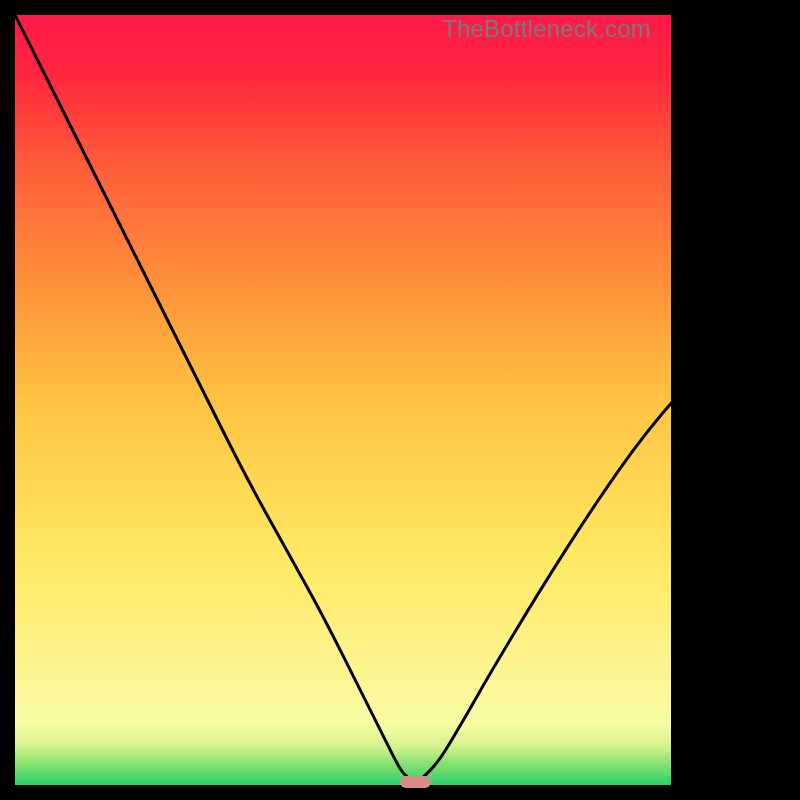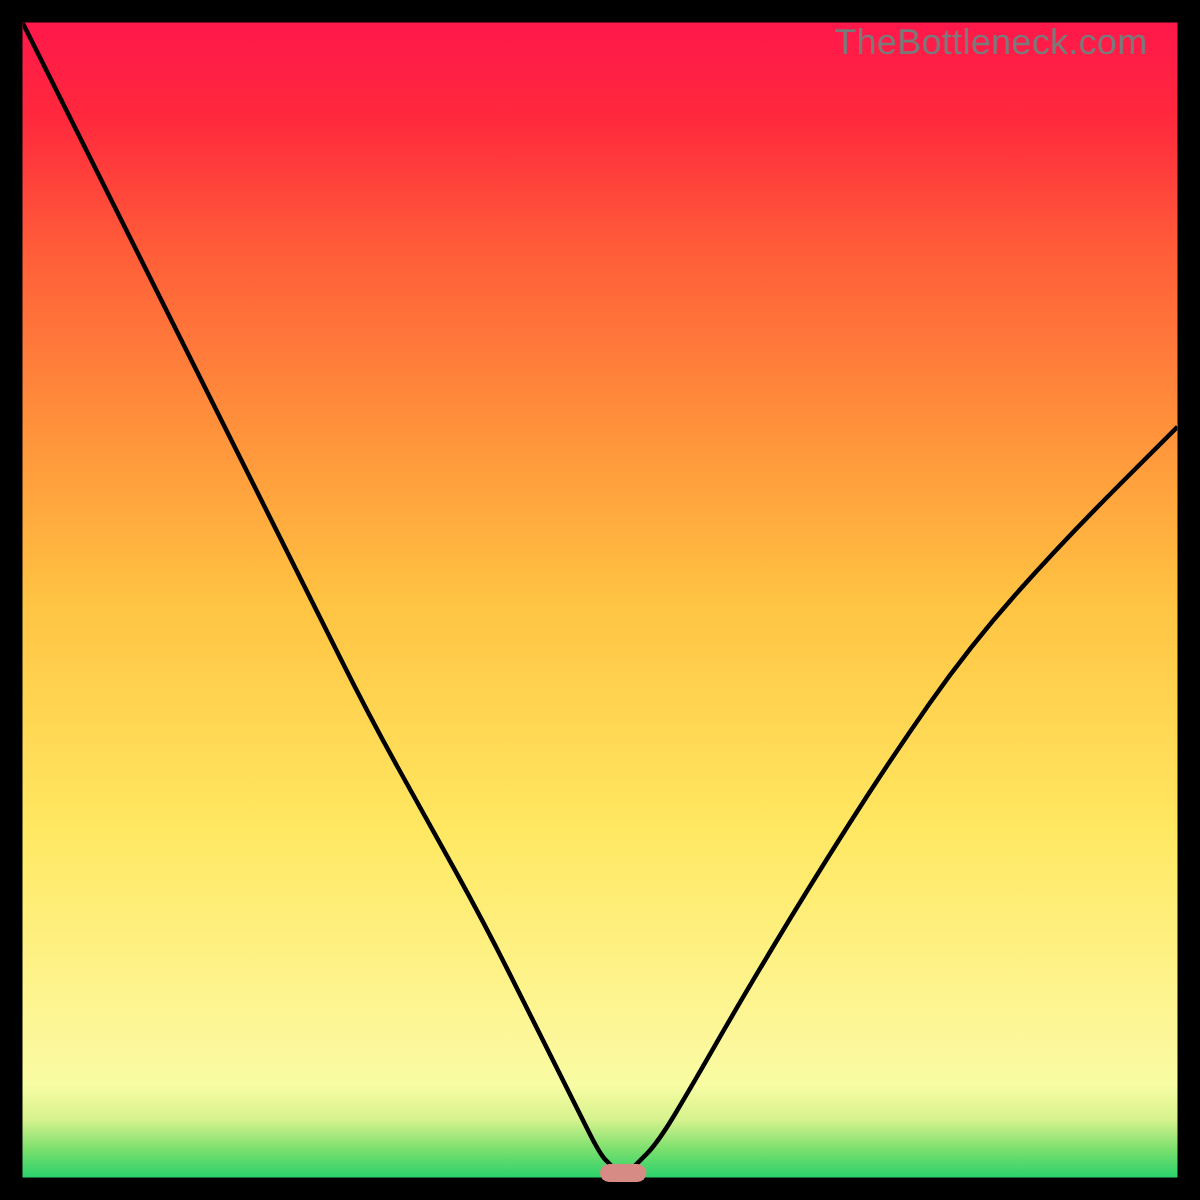--- a/index.html
+++ b/index.html
@@ -13,21 +13,21 @@
   .frame {
     position: relative;
     width: 800px;
     height: 800px;
     background: #000;
   }
   .plot-area {
     position: absolute;
     left: 15px;
     top: 15px;
-    width: 770px;
+    width: 656px;
     height: 770px;
     background: linear-gradient(
       to top,
       #2bd16b 0%,
       #7de06e 2.5%,
       #d6f28e 5%,
       #f8fca3 8%,
       #fdf79a 12%,
       #ffe862 30%,
       #ffc342 50%,

